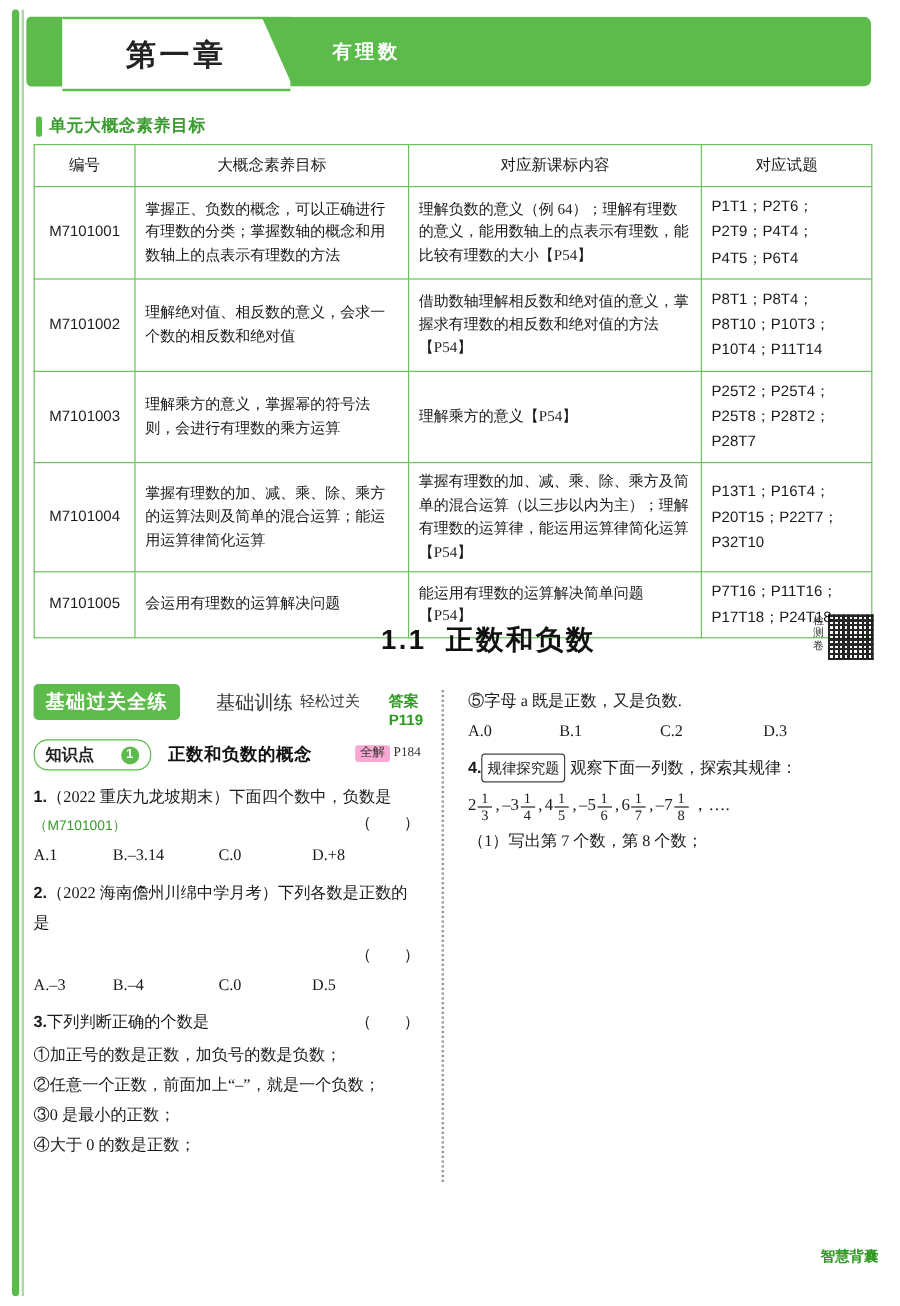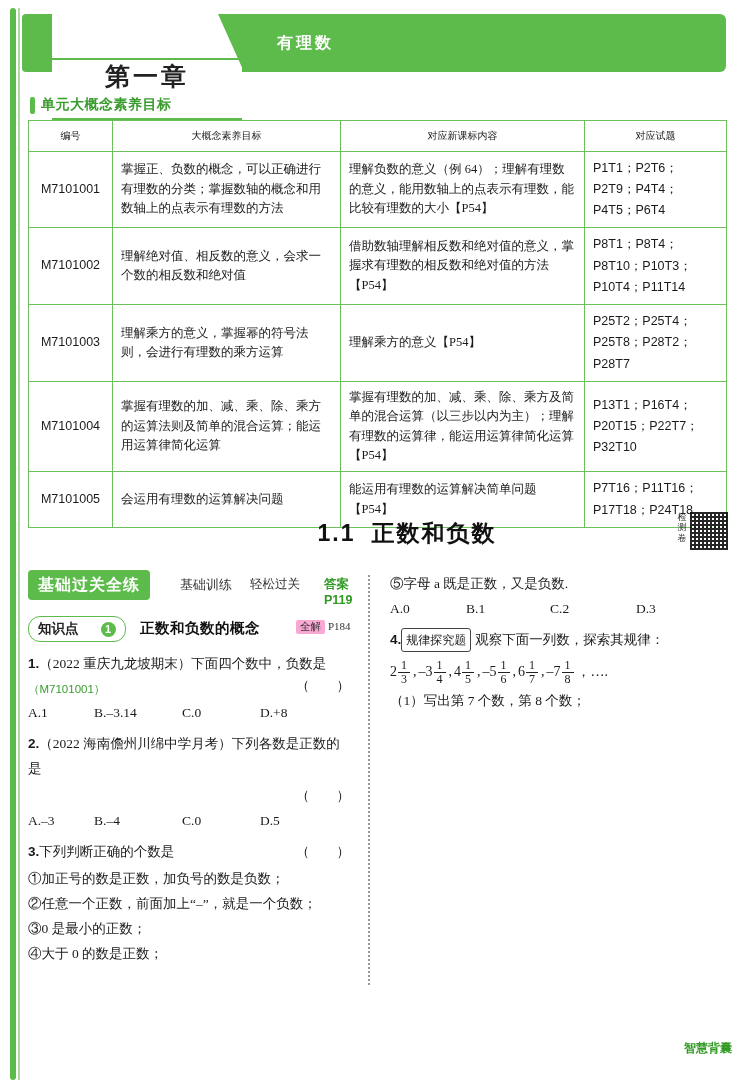--- a/index.html
+++ b/index.html
@@ -27,21 +27,21 @@
   
   .banner{
     position:absolute;left:22px;top:14px;width:704px;height:58px;
   }
   .banner .chip{
     position:absolute;left:0;top:0;width:30px;height:58px;background:#5cbb4a;border-radius:4px 0 0 4px;
   }
   .banner .white{
     position:absolute;left:30px;top:0;width:190px;height:58px;background:#ffffff;
     border-top:2px solid #5cbb4a;border-bottom:2px solid #5cbb4a;
-    display:flex;justify-content:center;margin-top:44px;
+    display:flex;align-items:center;justify-content:center;
   }
   .banner .chapter{
     font-family:"Liberation Sans", sans-serif;
     font-weight:bold;font-size:25px;letter-spacing:3px;color:#222;
   }
   .banner .greenwrap{
     position:absolute;left:196px;top:0;width:508px;height:58px;overflow:hidden;
   }
   .banner .greenblock{
     position:absolute;left:24px;top:0;width:484px;height:58px;background:#5cbb4a;border-radius:0 6px 6px 0;
@@ -72,21 +72,21 @@
   }
   table.goals th, table.goals td{
     border:1px solid #6cc15c;
     padding:6px 8px;
     vertical-align:middle;
     font-size:12.5px;
     line-height:1.55;
     color:#1a1a1a;
   }
   table.goals th{
-    font-weight:normal;font-size:10px;padding:7px 4px;
+    font-weight:normal;font-size:13px;padding:7px 4px;
   }
   table.goals td.code{text-align:center;font-family:"Liberation Sans", sans-serif;font-size:12.5px;}
   table.goals td.ids{font-family:"Liberation Sans", sans-serif;font-size:12.5px;line-height:1.7;}
   
   .lesson-title{
     position:absolute;left:0;top:518px;width:750px;text-align:center;
     font-family:"Liberation Sans", sans-serif;
     font-size:23px;font-weight:bold;letter-spacing:2px;color:#111;margin-left:32px;
   }
   .lesson-title .num{margin-right:16px;}
@@ -106,21 +106,21 @@
   .pass-band{
     position:absolute;left:28px;top:570px;width:330px;height:30px;
   }
   .pass-band .tag{
     position:absolute;left:0;top:0;height:30px;background:#5cbb4a;border-radius:4px;
     display:flex;align-items:center;padding:0 10px;
     font-family:"Liberation Sans", sans-serif;
     font-weight:bold;font-size:16px;color:#fff;letter-spacing:1px;
   }
   .pass-band .sub{
-    position:absolute;left:152px;top:6px;font-size:13px;color:#333;
+    position:absolute;left:152px;top:6px;font-size:16px;color:#333;
   }
   .pass-band .sub2{position:absolute;left:222px;top:6px;font-size:12.5px;color:#333;}
   .pass-band .ans{
     position:absolute;left:296px;top:6px;font-size:12.5px;color:#2f9a22;font-weight:bold;
     font-family:"Liberation Sans", sans-serif;
   }
   
   .kp{
     position:absolute;left:28px;top:616px;width:340px;height:26px;
   }

